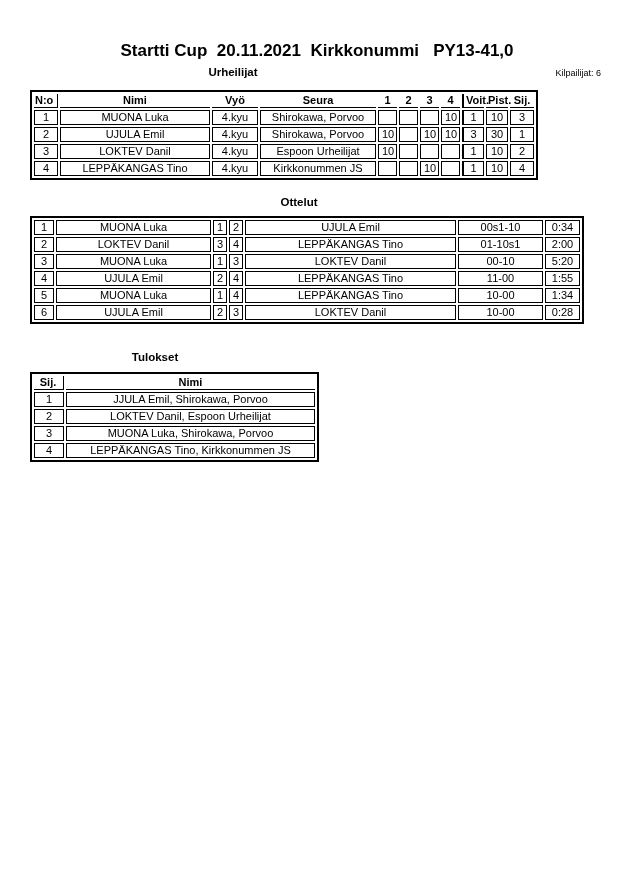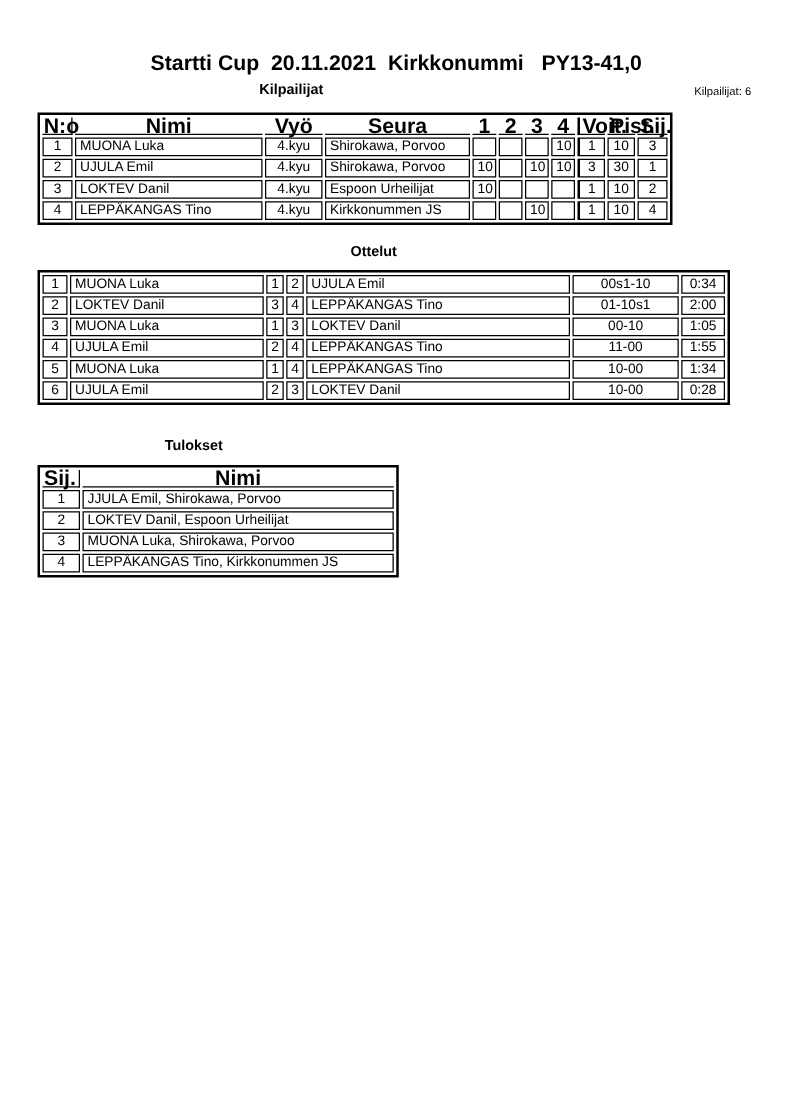--- a/index.html
+++ b/index.html
@@ -19,40 +19,40 @@
 
   table {
     position:absolute; border-collapse:separate; border-spacing:2px;
     border:2px solid #000; table-layout:fixed; background:#fff;
   }
   #t-competitors { left:30px; top:90px;  width:508px; }
   #t-matches     { left:30px; top:216px; width:554px; }
   #t-results     { left:30px; top:372px; width:289px; }
 
   th {
-    font-size:17px; font-weight:bold; height:13px; line-height:13px;
+    font-size:11px; font-weight:bold; height:13px; line-height:13px;
     padding:0 2px; border:none; border-bottom:1px solid #000;
     white-space:nowrap; overflow:visible; text-align:center;
   }
   td {
     font-size:11px; height:13px; line-height:13px; padding:0 3px;
     border:1px solid #000; white-space:nowrap; overflow:hidden;
   }
   th.colfirst { text-align:left; border-right:1px solid #000; padding-left:1px; }
   td.grpL { border-left-width:2px; }
   th.grpL { border-left:2px solid #000;margin-top:42px; }
   .c { text-align:center; }
-  .l { text-align:left; }
+  .l { text-align:center; }
   .r { text-align:right; padding-right:2px; }
 </style>
 </head>
 <body>
 
 <div class="title">Startti Cup  20.11.2021  Kirkkonummi   PY13-41,0</div>
-<div class="sec-heading h-kilpailijat">Kilpailijat</div>
+<div class="sec-heading h-kilpailijat">Urheilijat</div>
 <div class="count-label">Kilpailijat: 6</div>
 
 <table id="t-competitors">
   <colgroup>
     <col style="width:24px">
       <col style="width:150px">
       <col style="width:46px">
       <col style="width:116px">
     <col style="width:19px">
       <col style="width:19px">
@@ -162,21 +162,21 @@
     <td class="c">01-10s1</td>
     <td class="c">2:00</td>
   </tr>
   <tr>
     <td class="c">3</td>
     <td class="l">MUONA Luka</td>
     <td class="c">1</td>
     <td class="c">3</td>
     <td class="l">LOKTEV Danil</td>
     <td class="c">00-10</td>
-    <td class="c">1:05</td>
+    <td class="c">5:20</td>
   </tr>
   <tr>
     <td class="c">4</td>
     <td class="l">UJULA Emil</td>
     <td class="c">2</td>
     <td class="c">4</td>
     <td class="l">LEPPÄKANGAS Tino</td>
     <td class="c">11-00</td>
     <td class="c">1:55</td>
   </tr>

